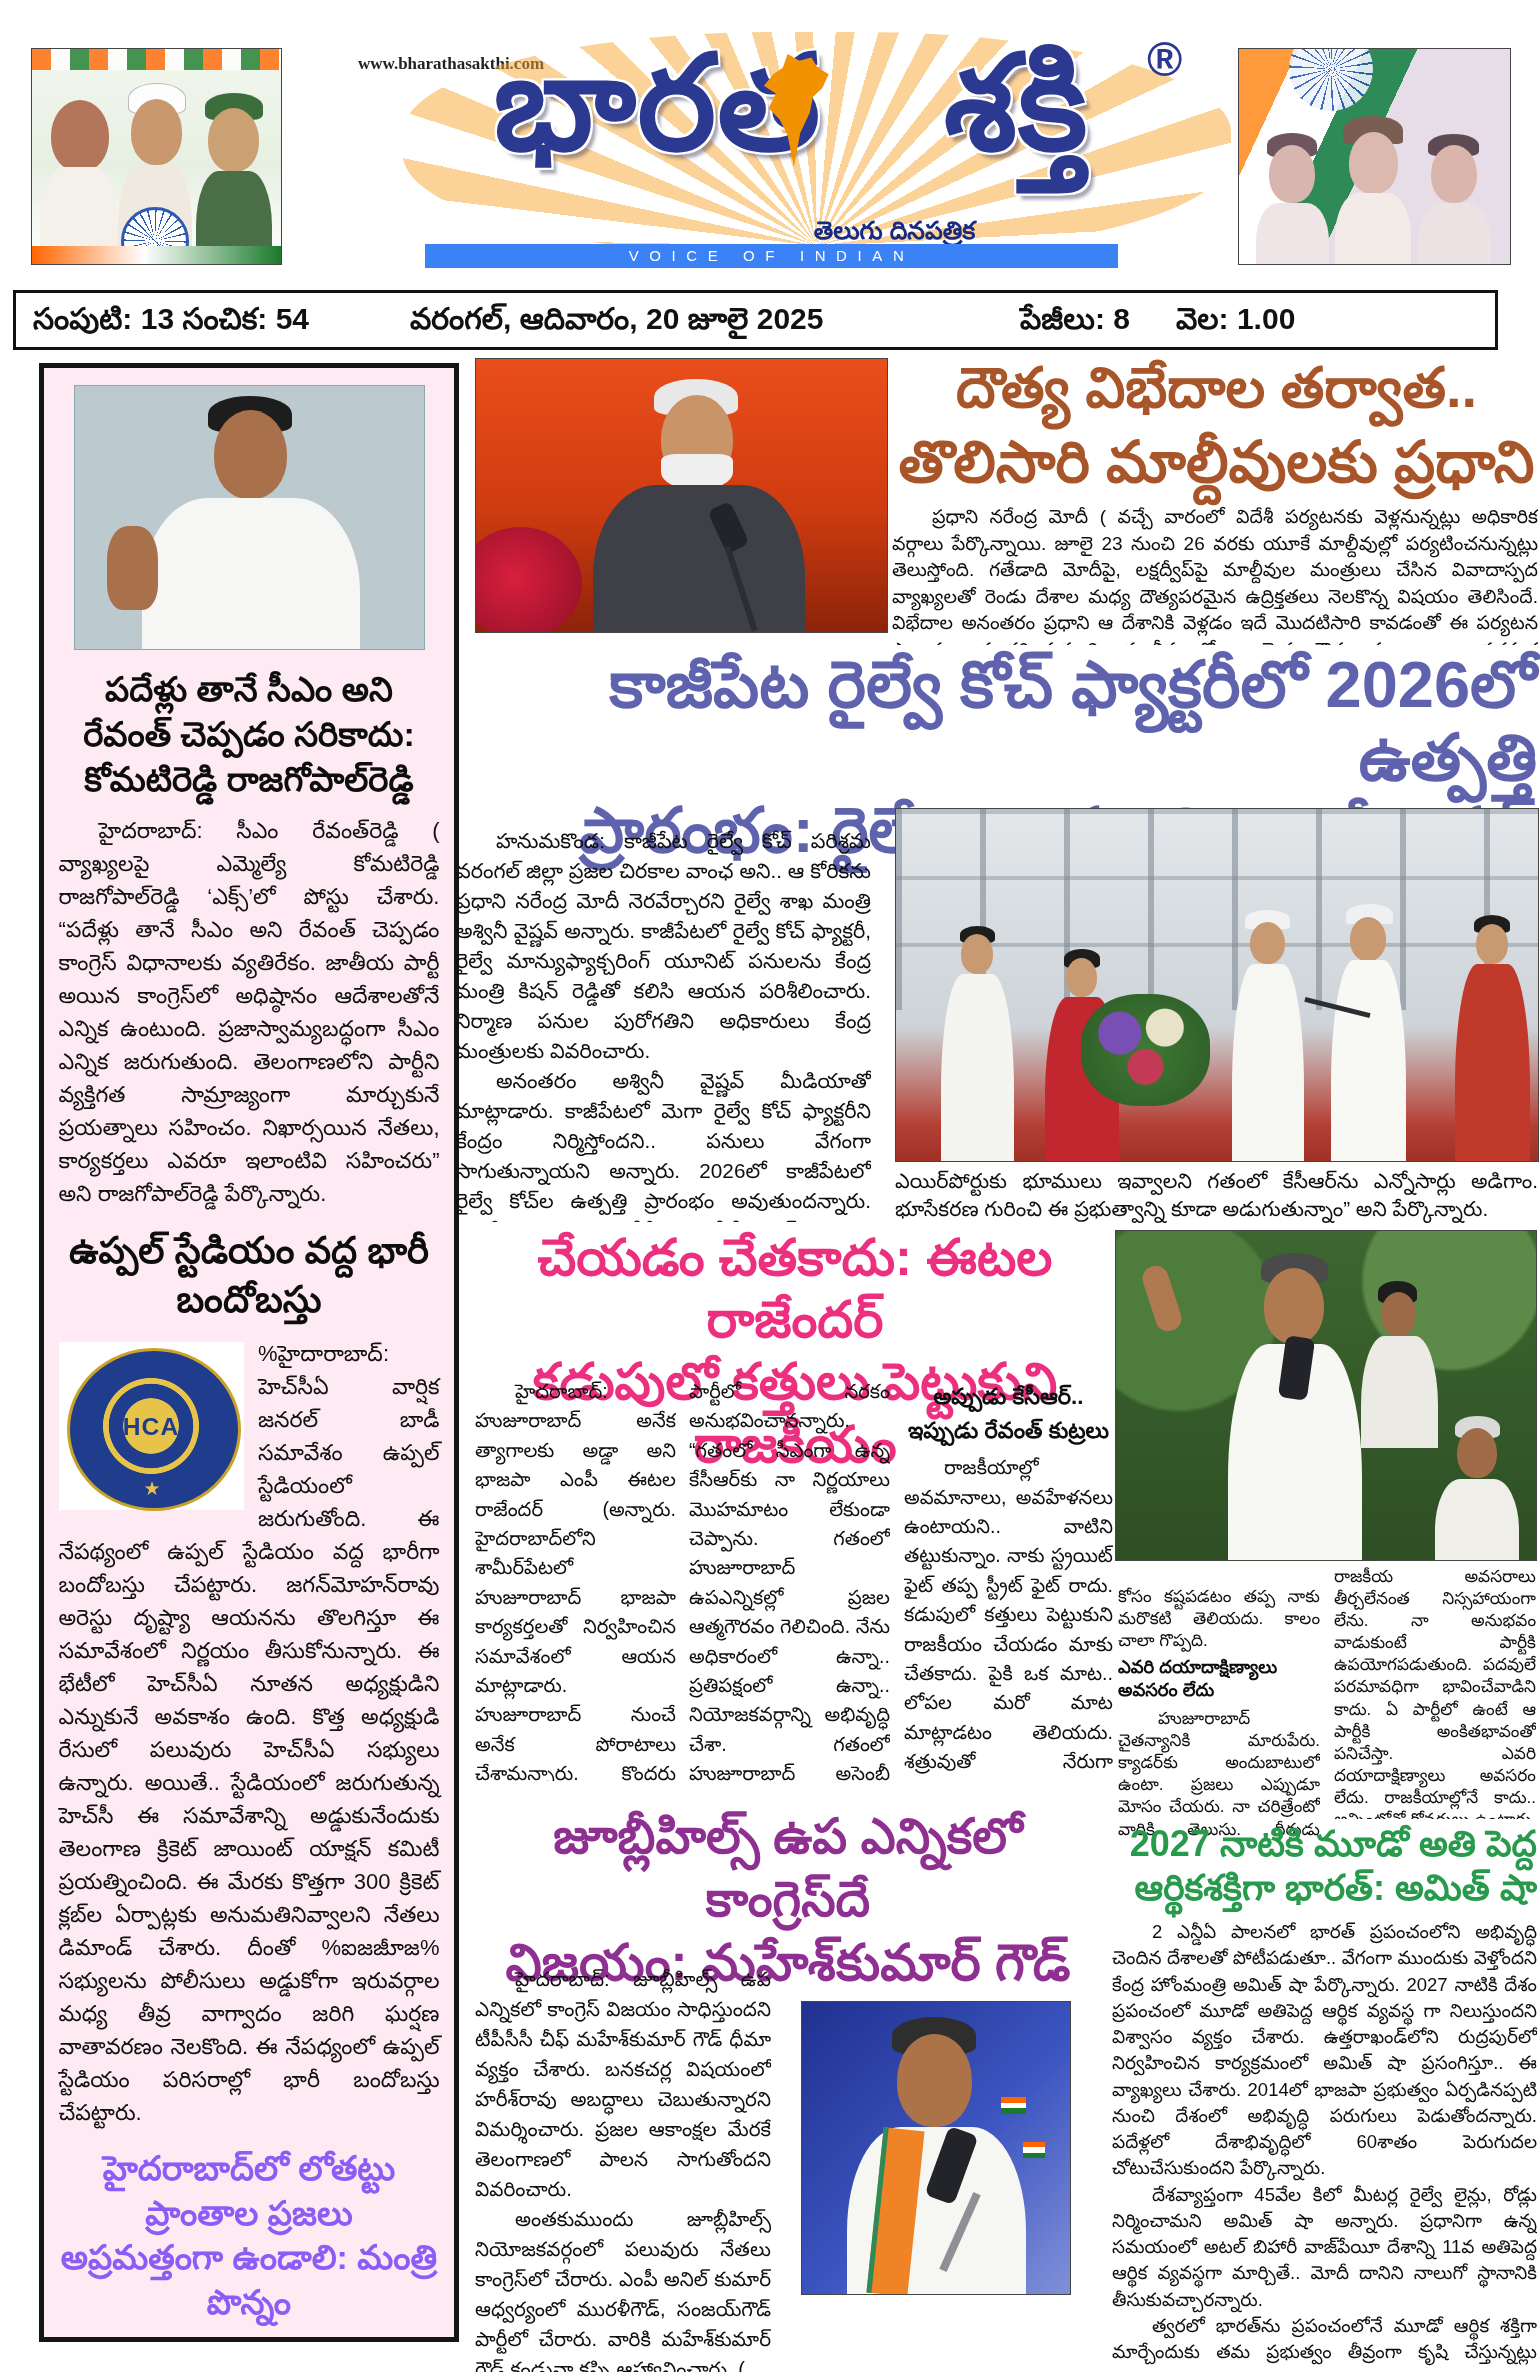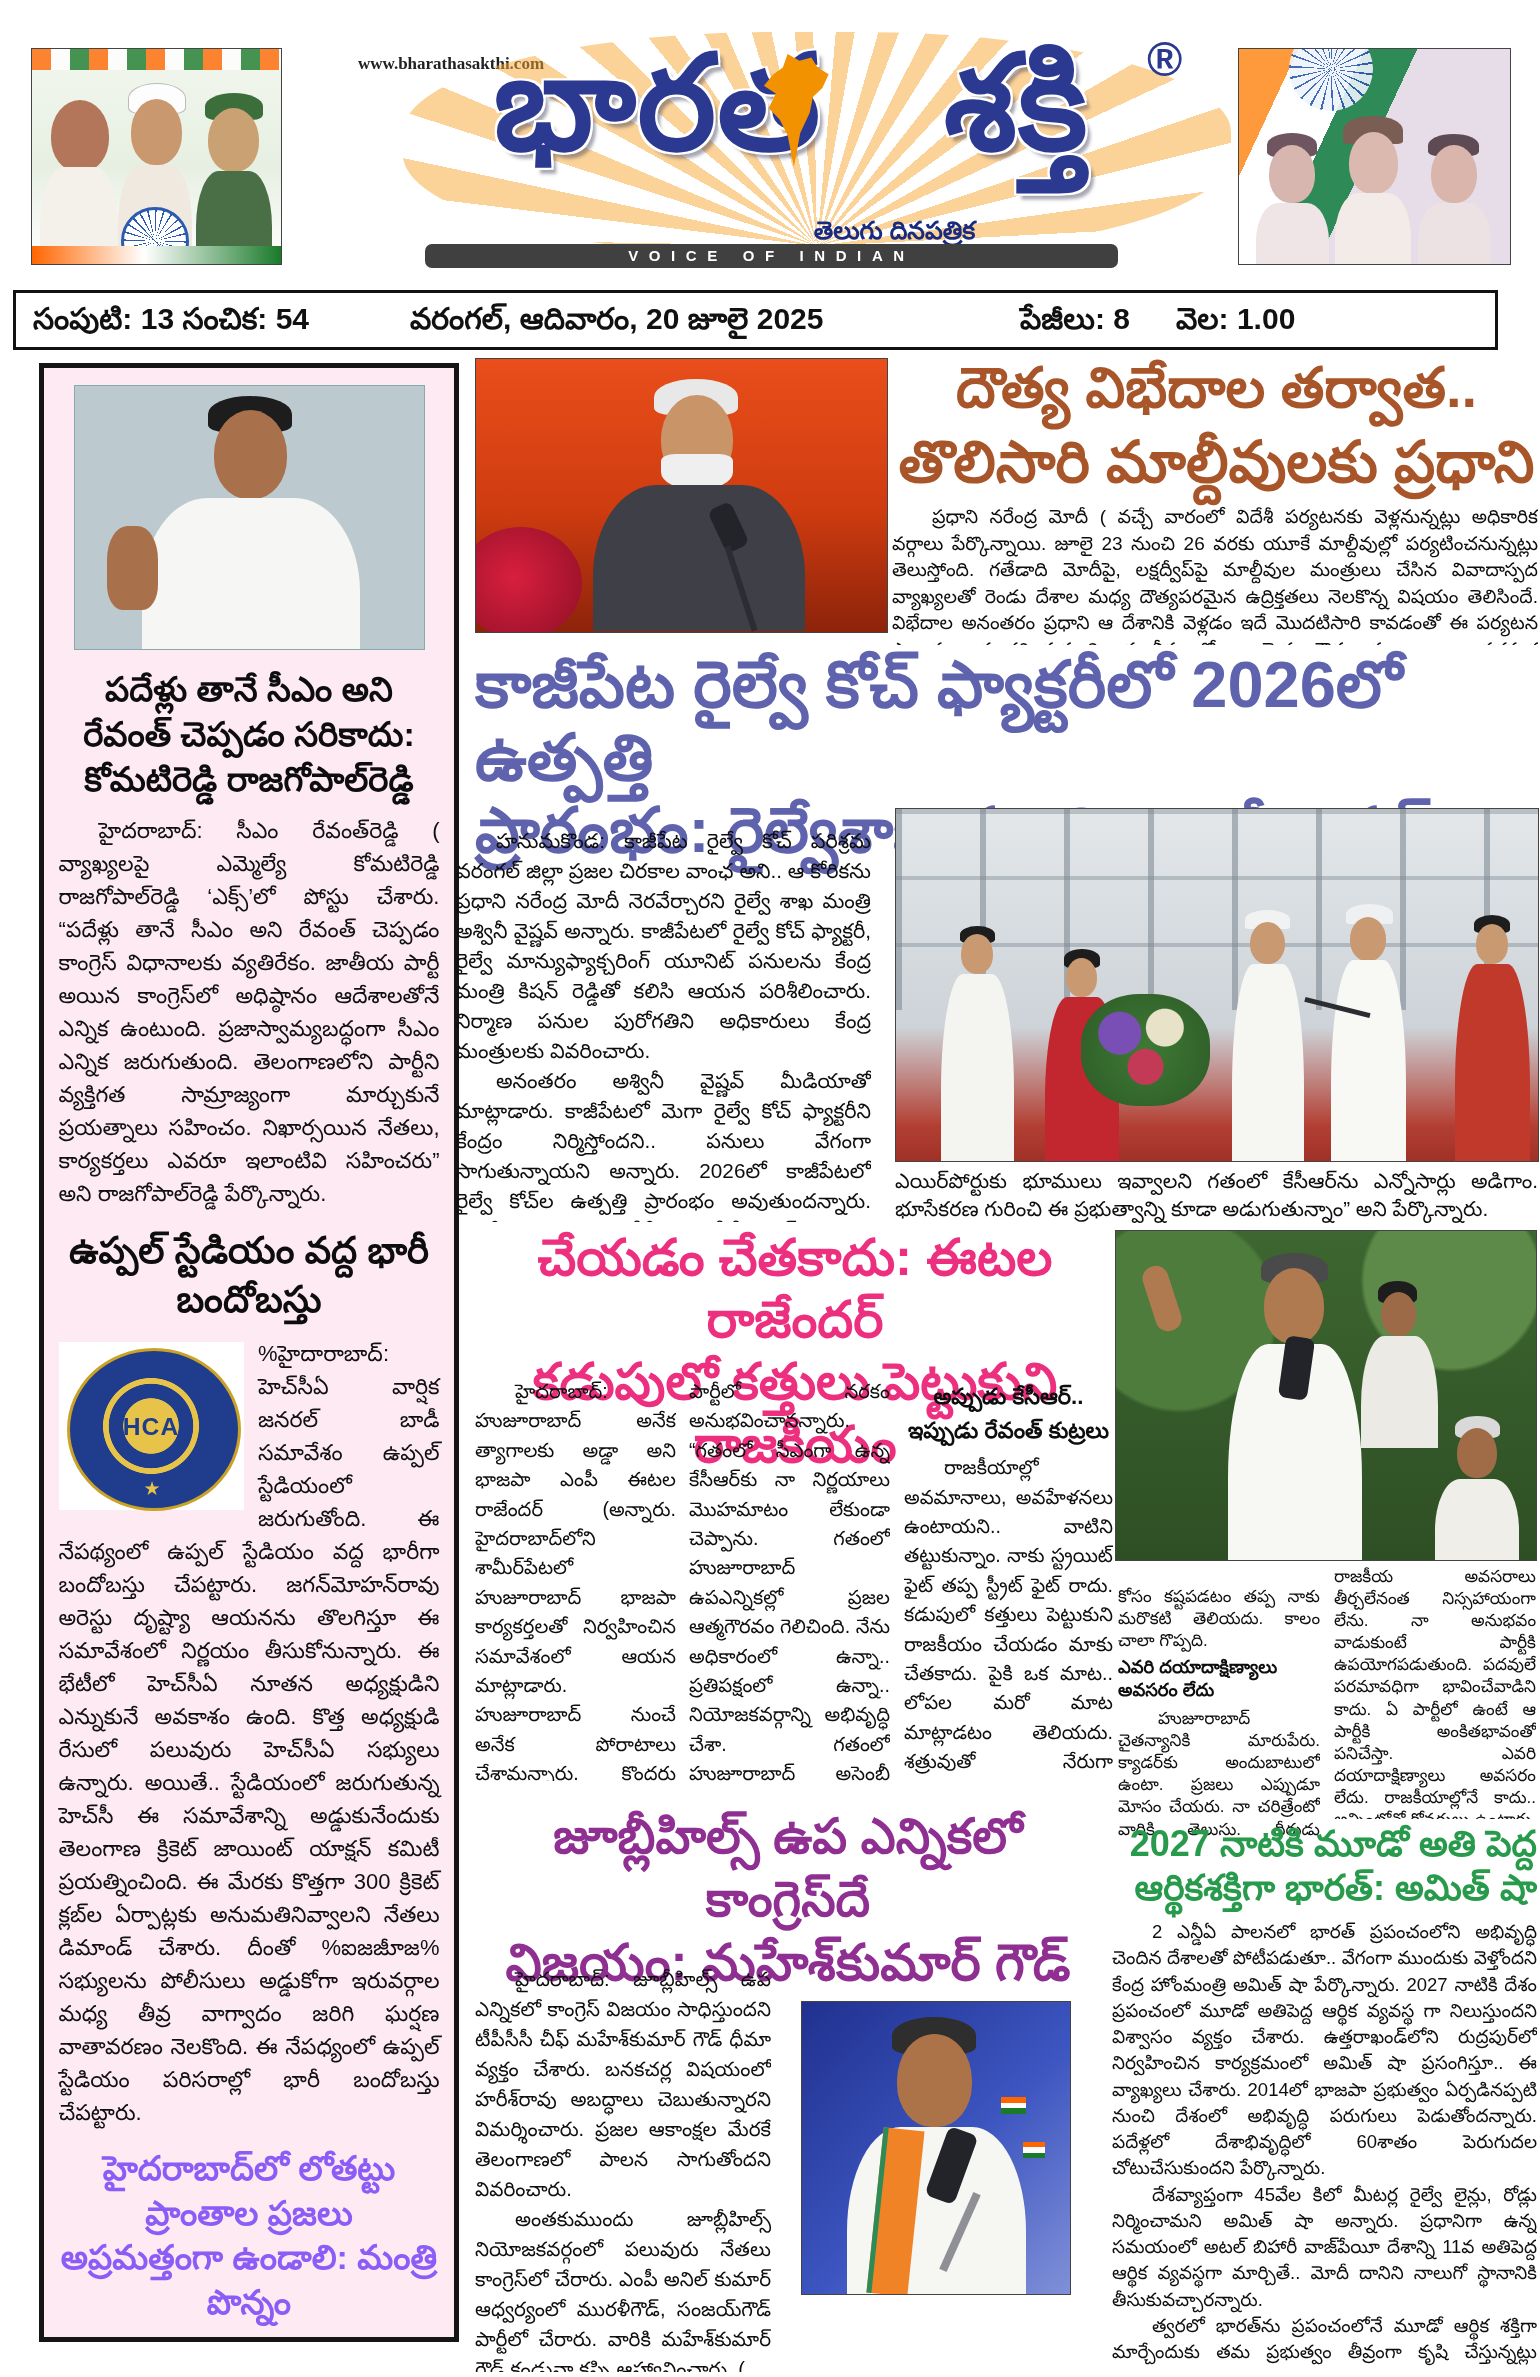--- a/index.html
+++ b/index.html
@@ -17,22 +17,22 @@
   .rays{position:absolute;left:403px;top:32px;width:828px;height:223px;border-radius:45%;
         background:repeating-conic-gradient(from 200deg at 50% 96%, rgba(247,166,48,.50) 0 5deg, rgba(255,255,255,0) 5deg 11deg);}
   .logo-title{position:absolute;left:391px;top:27px;width:800px;text-align:center;
         font-size:133px;font-weight:800;color:#2b3990;letter-spacing:1.1px;word-spacing:84px;line-height:1.15;
         text-shadow:2.2px 2.2px 0 #fff,-2.2px -2.2px 0 #fff,2.2px -2.2px 0 #fff,-2.2px 2.2px 0 #fff,5px 5.6px 3.4px rgba(60,60,90,.45);}
   .reg{position:absolute;left:1147px;top:32px;font-size:48px;font-weight:700;color:#2b3990;}
   .india-map{position:absolute;left:756px;top:54px;width:79px;height:113px;background:#f29200;z-index:3;
         clip-path:polygon(40% 0,55% 6%,70% 3%,78% 12%,92% 18%,84% 30%,72% 38%,68% 52%,56% 70%,48% 100%,40% 72%,30% 58%,16% 48%,25% 35%,10% 28%,22% 18%,34% 12%);}
   .tagline-te{position:absolute;left:721px;top:216px;width:347px;text-align:center;
         font-size:25px;font-weight:800;color:#182b80;}
-  .voice-bar{position:absolute;left:425px;top:244px;width:693px;height:23.5px;border-radius:7px;
-        background:#404040;color:#fff;font-size:15px;font-weight:700;letter-spacing:10.6px;
+  .voice-bar{position:absolute;left:425px;top:244px;width:693px;height:23.5px;border-radius:0;
+        background:#3b82f6;color:#fff;font-size:15px;font-weight:400;letter-spacing:10.6px;
         text-align:center;line-height:23.5px;}
   .published{position:absolute;left:385px;top:271px;font-size:22.4px;font-weight:800;color:#000;}
   .website{position:absolute;left:358px;top:54px;font-size:17px;font-weight:700;color:#222;
         font-family:"Liberation Serif", serif;}
   
   .dateline{position:absolute;left:13px;top:290px;width:1479px;height:54px;border:3.9px solid #121212;
         background:#fff;font-size:30px;font-weight:800;}
   .dateline span{position:absolute;top:0;line-height:51px;white-space:nowrap;}
   
   .left-panel{position:absolute;left:39px;top:363px;width:420px;height:1979px;background:#fdeaf3;
@@ -148,21 +148,21 @@
     <div class="abs" style="left:185px;top:95px;width:72px;height:36px;border-radius:20% 20% 50% 50%;background:#efefef;"></div>
     <div class="torso" style="left:117px;top:126px;width:212px;height:146px;background:#3e3f47;"></div>
     <div class="mic" style="left:240px;top:145px;width:24.6px;height:47px;transform:rotate(-25deg);"></div>
     <div class="micstem" style="left:262px;top:185px;width:5.6px;height:89px;transform:rotate(-18deg);"></div>
   </div>
 
   <div class="kicker" style="left:895px;top:359px;width:643px;font-size:56px;color:#a8552a;">దౌత్య విభేదాల తర్వాత..</div>
   <div class="hl2" style="left:895px;top:432px;width:643px;font-size:58px;color:#a8552a;line-height:1.05;">తొలిసారి మాల్దీవులకు ప్రధాని</div>
   <div class="jtext indent" style="left:892px;top:504px;width:646px;height:141px;font-size:19px;line-height:1.4;">ప్రధాని నరేంద్ర మోదీ ( వచ్చే వారంలో విదేశీ పర్యటనకు వెళ్లనున్నట్లు అధికారిక వర్గాలు పేర్కొన్నాయి. జూలై 23 నుంచి 26 వరకు యూకే  మాల్దీవుల్లో పర్యటించనున్నట్లు తెలుస్తోంది. గతేడాది మోదీపై, లక్షద్వీప్‌పై మాల్దీవుల మంత్రులు చేసిన వివాదాస్పద వ్యాఖ్యలతో రెండు దేశాల మధ్య దౌత్యపరమైన ఉద్రిక్తతలు నెలకొన్న విషయం తెలిసిందే. విభేదాల అనంతరం ప్రధాని ఆ దేశానికి వెళ్లడం ఇదే మొదటిసారి కావడంతో ఈ పర్యటన ప్రాధాన్యం సంతరించుకుంది. మాల్దీవులతో బలమైన దౌత్య సంబంధాలు, పరస్పర ప్రయోజనాలు పునరుద్ధరించడానికి ఈ పర్యటన సహకరిస్తుందని అధికారులు ఆశాభావం వ్యక్తంచేశారు.</div>
 
-  <div class="abs" style="left:475px;top:649px;width:1062px;text-align:left;color:#5f63ae;font-weight:800;line-height:1.12;">
+  <div class="abs" style="left:475px;top:649px;width:1062px;text-align:right;color:#5f63ae;font-weight:800;line-height:1.12;">
     <div style="font-size:65px;">కాజీపేట రైల్వే కోచ్ ఫ్యాక్టరీలో 2026లో ఉత్పత్తి</div>
     <div style="font-size:63px;">ప్రారంభం: రైల్వేశాఖ మంత్రి అశ్వినీ వైష్ణవ్</div>
   </div>
 
   <div class="jtext" style="left:456px;top:826px;width:415px;height:396px;font-size:20.7px;line-height:1.45;">
     <div class="indent">హనుమకొండ: కాజీపేట రైల్వే కోచ్ పరిశ్రమ వరంగల్ జిల్లా ప్రజల చిరకాల వాంఛ అని.. ఆ కోరికను ప్రధాని నరేంద్ర మోదీ నెరవేర్చారని రైల్వే శాఖ మంత్రి అశ్వినీ వైష్ణవ్ అన్నారు. కాజీపేటలో రైల్వే కోచ్ ఫ్యాక్టరీ, రైల్వే మాన్యుఫ్యాక్చరింగ్ యూనిట్ పనులను కేంద్ర మంత్రి కిషన్ రెడ్డితో కలిసి ఆయన పరిశీలించారు. నిర్మాణ పనుల పురోగతిని అధికారులు కేంద్ర మంత్రులకు వివరించారు.</div>
     <div class="indent">అనంతరం అశ్వినీ వైష్ణవ్ మీడియాతో మాట్లాడారు. కాజీపేటలో మెగా రైల్వే కోచ్ ఫ్యాక్టరీని కేంద్రం నిర్మిస్తోందని.. పనులు వేగంగా సాగుతున్నాయని అన్నారు. 2026లో కాజీపేటలో రైల్వే కోచ్‌ల ఉత్పత్తి ప్రారంభం అవుతుందన్నారు. కాజీపేట నుంచి త్వరలోనే 150 లోకోమోటివ్‌లు కూడా ఎగుమతి అవుతాయన్నారు. భవిష్యత్తులో కాజీపేట కోచ్ ఫ్యాక్టరీలో మెట్రో కోచ్‌లు కూడా తయావుతాయని అశ్వినీ వైష్ణవ్ వెల్లడించారు.</div>
 
   </div>
 

